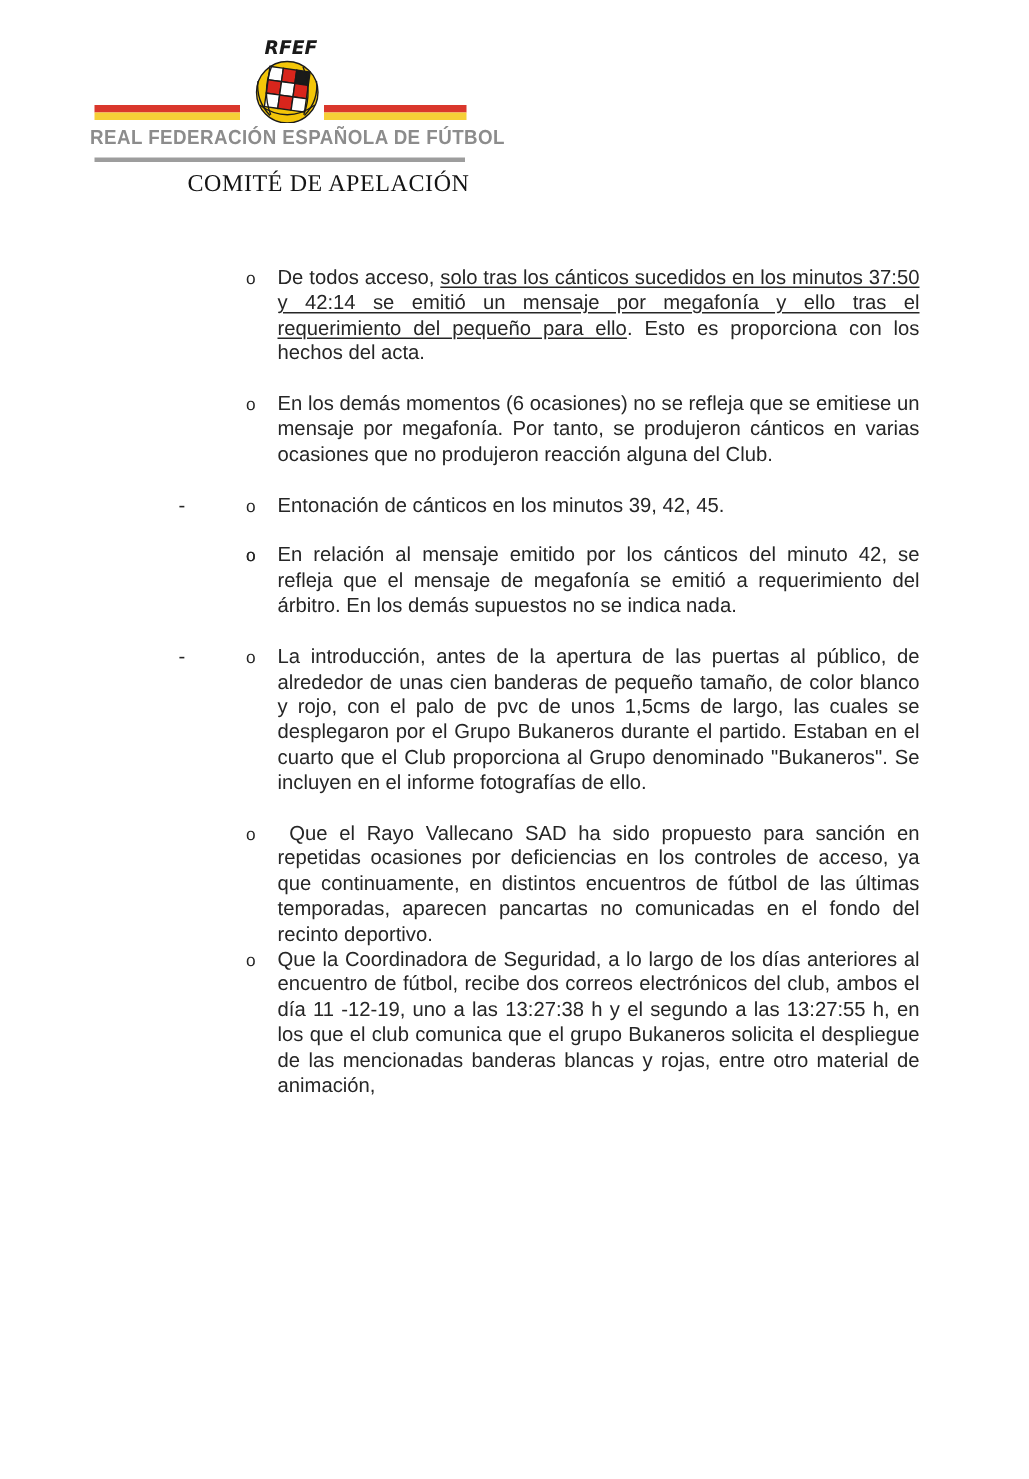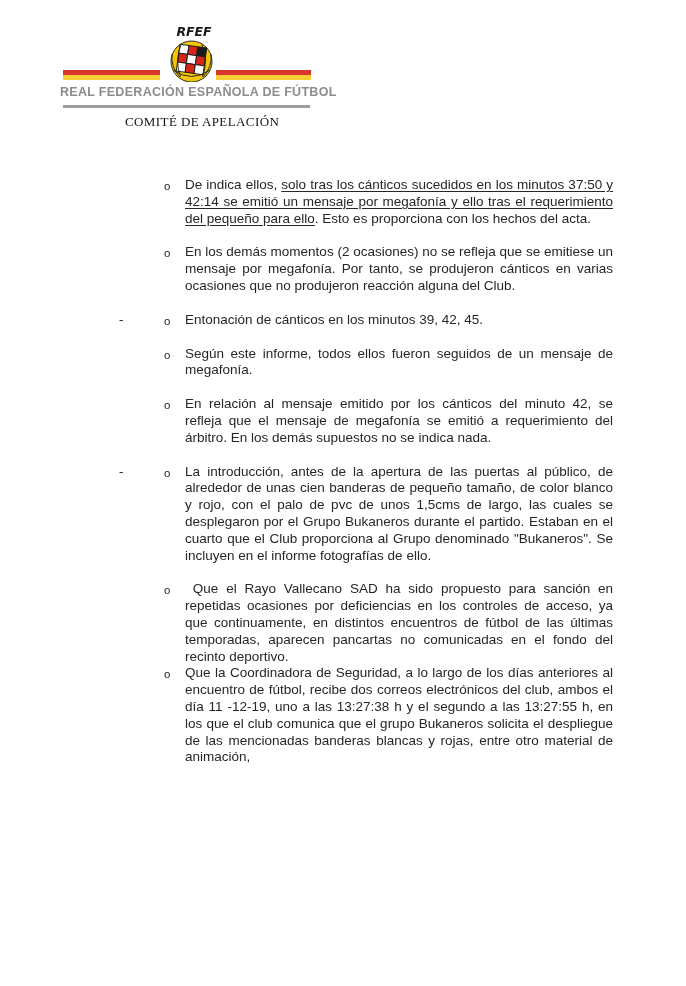--- a/index.html
+++ b/index.html
@@ -37,21 +37,21 @@
   .header-rule {
     position: absolute;
     left: 63px; top: 105px; width: 247px; height: 3px;
     background: #9d9d9d;
   }
 
   .committee {
     position: absolute;
     left: 125px; top: 114px;
     font-family: "Liberation Serif", serif;
-    font-size: 13px;
+    font-size: 16px;
     letter-spacing: 0.4px;
     color: #141414;
     text-align: right;
   }
 
   
   .doc { position: absolute; left: 0; top: 177px; width: 686px; }
 
   .item { position: relative; margin-bottom: 17px; }
   .item .marker {
@@ -115,40 +115,39 @@
 
     <div class="header-rule"></div>
 
     <div class="committee">COMITÉ DE APELACIÓN</div>
   </div>
 
   <div class="doc">
 
     <div class="item l2">
       <span class="marker">o</span>
-      <div class="text"><span>De indica ellos, </span><span class="u">solo tras los cánticos sucedidos en los minutos 37:50 y 42:14 se emitió un mensaje por megafonía y ello tras el requerimiento del pequeño para ello</span><span>. Esto es proporciona con los hechos del acta.</span></div>
+      <div class="text"><span>De todos acceso, </span><span class="u">solo tras los cánticos sucedidos en los minutos 37:50 y 42:14 se emitió un mensaje por megafonía y ello tras el requerimiento del pequeño para ello</span><span>. Esto es proporciona con los hechos del acta.</span></div>
     </div>
 
     <div class="item l2">
       <span class="marker">o</span>
-      <div class="text"><span>En los demás momentos (2 ocasiones) no se refleja que se emitiese un mensaje por megafonía. Por tanto, se produjeron cánticos en varias ocasiones que no produjeron reacción alguna del Club.</span></div>
+      <div class="text"><span>En los demás momentos (6 ocasiones) no se refleja que se emitiese un mensaje por megafonía. Por tanto, se produjeron cánticos en varias ocasiones que no produjeron reacción alguna del Club.</span></div>
     </div>
 
     <div class="item l1">
       <span class="marker">-</span>
     </div>
 
     <div class="item l2">
       <span class="marker">o</span>
       <div class="text"><span>Entonación de cánticos en los minutos 39, 42, 45.</span></div>
     </div>
 
     <div class="item l2">
       <span class="marker">o</span>
-      <div class="text"><span>Según este informe, todos ellos fueron seguidos de un mensaje de megafonía.</span></div>
     </div>
 
     <div class="item l2">
       <span class="marker">o</span>
       <div class="text"><span>En relación al mensaje emitido por los cánticos del minuto 42, se refleja que el mensaje de megafonía se emitió a requerimiento del árbitro. En los demás supuestos no se indica nada.</span></div>
     </div>
 
     <div class="item l1">
       <span class="marker">-</span>
     </div>

